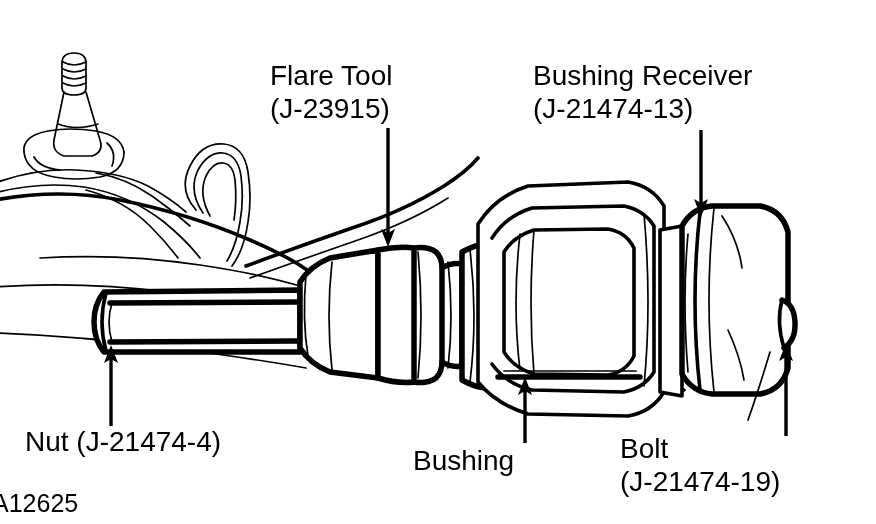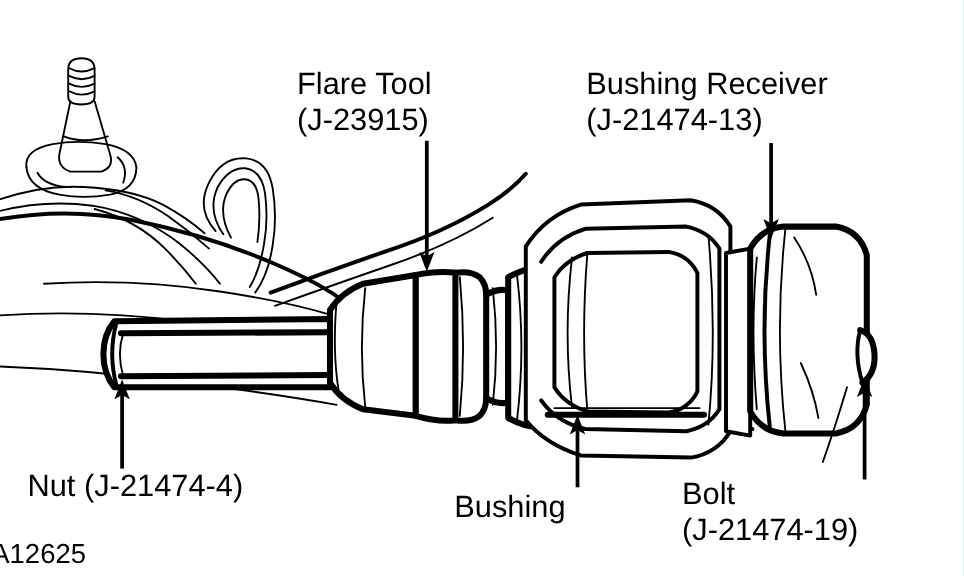--- a/index.html
+++ b/index.html
@@ -11,21 +11,21 @@
   body {
     width: 876px;
     height: 524px;
     overflow: hidden;
     font-family: "Liberation Sans", sans-serif;
   }
   #figure-root {
     position: relative;
     width: 876px;
     height: 524px;
-    background: #5eead4;
+    background: #a3a3a3;
   }
   #figure-svg {
     position: absolute;
     top: 0;
     left: 0;
     width: 876px;
     height: 524px;
     display: block;
   }
   .callout-text {

